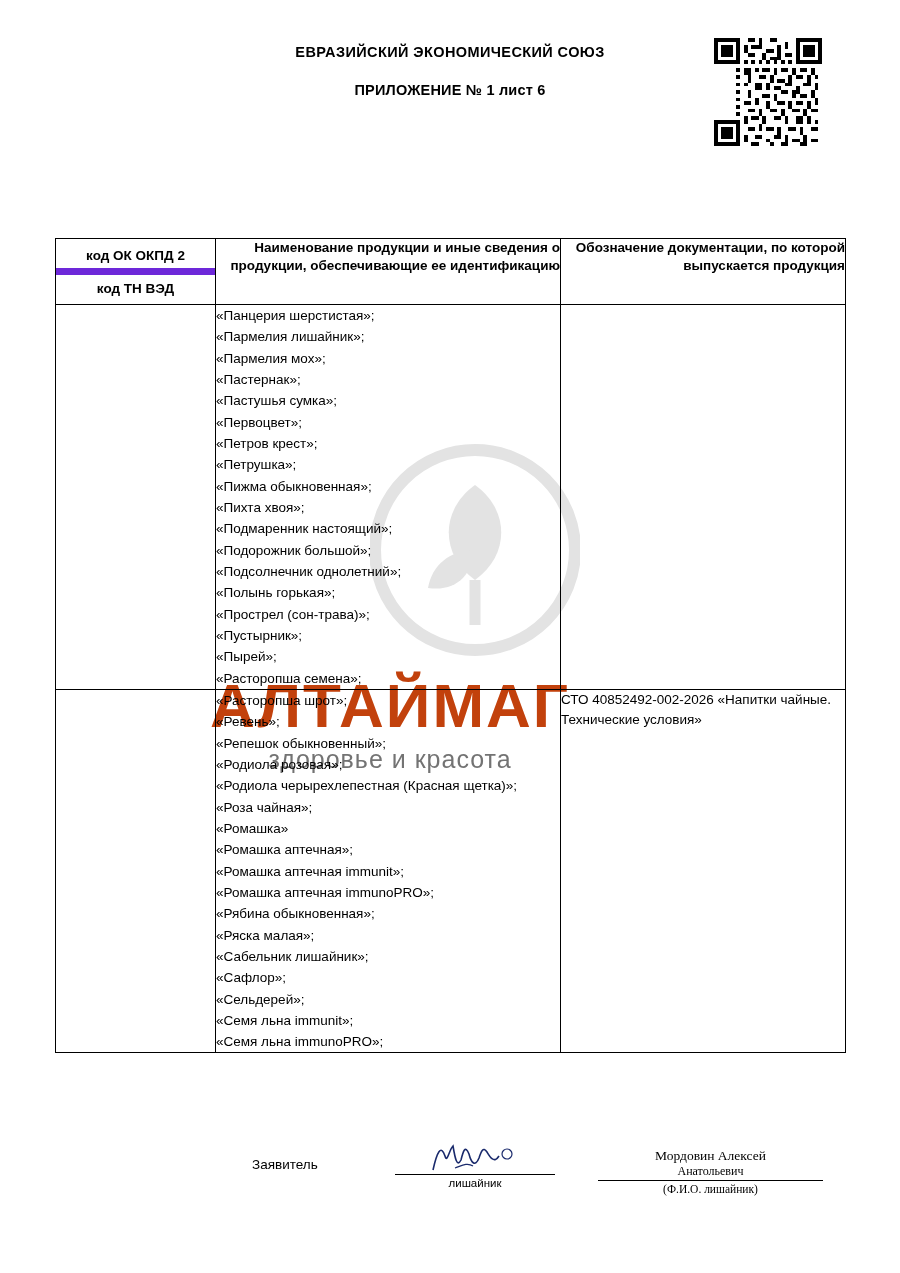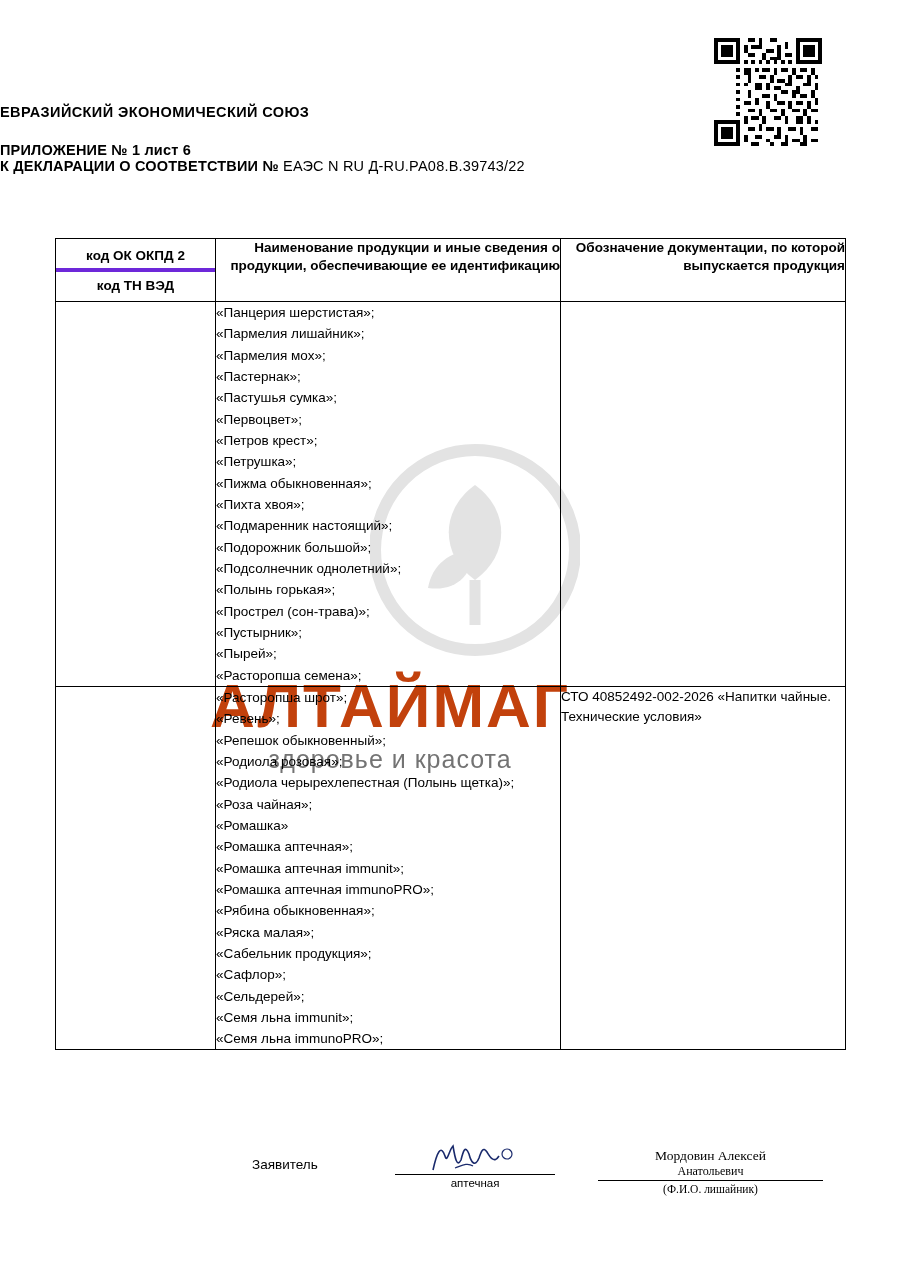--- a/index.html
+++ b/index.html
@@ -60,22 +60,22 @@
   .wm-logo {
     position: absolute;
     left: 370px;
     top: 0px;
   }
 
   
   .header {
     position: relative;
     z-index: 3;
-    padding-top: 104px;
-    text-align: left;
+    padding-top: 44px;
+    text-align: center;
   }
   .header .line1 {
     font-size: 14.5px;
     font-weight: bold;
     letter-spacing: 0.4px;
     margin-bottom: 22px;
   }
   .header .line2 {
     font-size: 14.5px;
     font-weight: bold;
@@ -132,21 +132,21 @@
     line-height: 1.35;
     padding: 9px 8px 10px 8px;
   }
   .hdr-col1-inner {
     text-align: center;
     font-weight: bold;
     font-size: 13.5px;
   }
   .hdr-col1-top {
     padding: 9px 6px 5px 6px;
-    border-bottom: 4px solid #6d28d9;
+    border-bottom: 7px solid #6d28d9;
   }
   .hdr-col1-bot {
     padding: 6px 6px 8px 6px;
   }
 
   .prod-cell {
     padding: 10px 10px 12px 14px;
     font-size: 13.5px;
     line-height: 1.58;
   }
@@ -356,24 +356,20 @@
           <rect x="15" y="28" width="1" height="1"></rect>
         <rect x="18" y="28" width="2" height="1"></rect>
           <rect x="23" y="28" width="2" height="1"></rect>
       </g>
     </svg>
   </div>
 
   <div class="header">
     <div class="line1">ЕВРАЗИЙСКИЙ ЭКОНОМИЧЕСКИЙ СОЮЗ</div>
     <div class="line2">ПРИЛОЖЕНИЕ № 1 лист 6</div>
-    <div class="line3">
-      <b>К ДЕКЛАРАЦИИ О СООТВЕТСТВИИ №</b>
-      <span class="num">ЕАЭС N RU Д-RU.РА08.В.39743/22</span>
-    </div>
   </div>
 
   <div class="table-wrap">
     <table class="main">
       <colgroup>
         <col class="col1">
           <col class="col2">
           <col class="col3">
       </colgroup>
       <thead>
@@ -413,29 +409,29 @@
           <td class="doc-cell"></td>
         </tr>
 
         <tr>
           <td class="empty-cell"></td>
           <td class="prod-cell">
             <div class="item">«Расторопша шрот»;</div>
             <div class="item">«Ревень»;</div>
             <div class="item">«Репешок обыкновенный»;</div>
             <div class="item">«Родиола розовая»;</div>
-            <div class="item wrap">«Родиола черырехлепестная (Полынь щетка)»;</div>
+            <div class="item wrap">«Родиола черырехлепестная (Красная щетка)»;</div>
             <div class="item">«Роза чайная»;</div>
             <div class="item">«Ромашка»</div>
             <div class="item">«Ромашка аптечная»;</div>
             <div class="item">«Ромашка аптечная immunit»;</div>
             <div class="item">«Ромашка аптечная immunoPRO»;</div>
             <div class="item">«Рябина обыкновенная»;</div>
             <div class="item">«Ряска малая»;</div>
-            <div class="item">«Сабельник продукция»;</div>
+            <div class="item">«Сабельник лишайник»;</div>
             <div class="item">«Сафлор»;</div>
             <div class="item">«Сельдерей»;</div>
             <div class="item">«Семя льна immunit»;</div>
             <div class="item">«Семя льна immunoPRO»;</div>
           </td>
           <td class="doc-cell">СТО 40852492-002-2026 «Напитки чайные. Технические условия»</td>
         </tr>
       </tbody>
     </table>
   </div>
@@ -445,21 +441,21 @@
 
     <div class="sign-box">
       <div class="sign-scribble">
         <svg width="160" height="34" viewBox="0 0 160 34">
           <path d="M38 30 C42 12, 46 4, 50 16 C52 24, 54 10, 58 6 C60 18, 62 28, 66 20 C68 12, 70 4, 74 14 C76 22, 80 28, 84 18 C86 12, 88 6, 92 12 C95 17, 99 24, 104 16" fill="none" stroke="#1a2a6c" stroke-width="1.6"></path>
           <path d="M60 28 C66 26, 72 22, 78 26" fill="none" stroke="#1a2a6c" stroke-width="1.2"></path>
           <circle cx="112" cy="14" r="5" fill="none" stroke="#1a2a6c" stroke-width="1.2"></circle>
         </svg>
       </div>
       <div class="sign-line"></div>
-      <div class="sign-caption">аптечная</div>
+      <div class="sign-caption">лишайник</div>
     </div>
 
     <div class="name-box">
       <div class="name-l1">Мордовин Алексей</div>
       <div class="name-l2">Анатольевич</div>
       <div class="name-line"></div>
       <div class="name-caption">(Ф.И.О. лишайник)</div>
     </div>
   </div>
 

